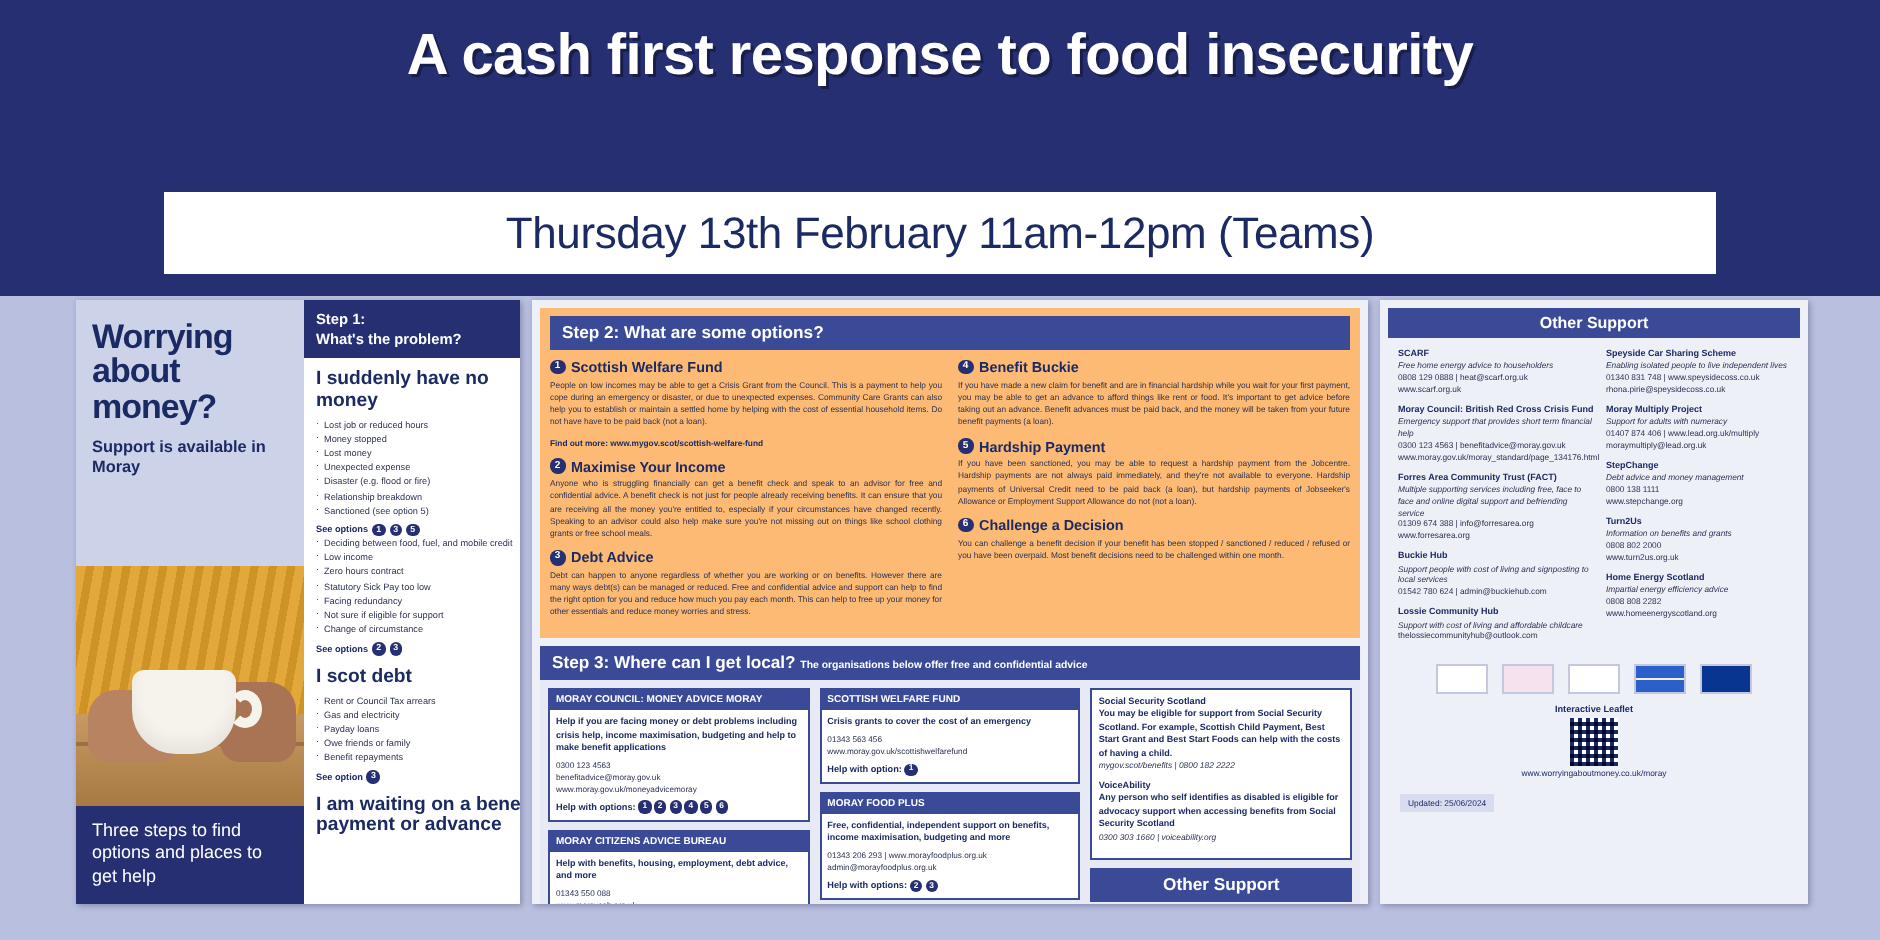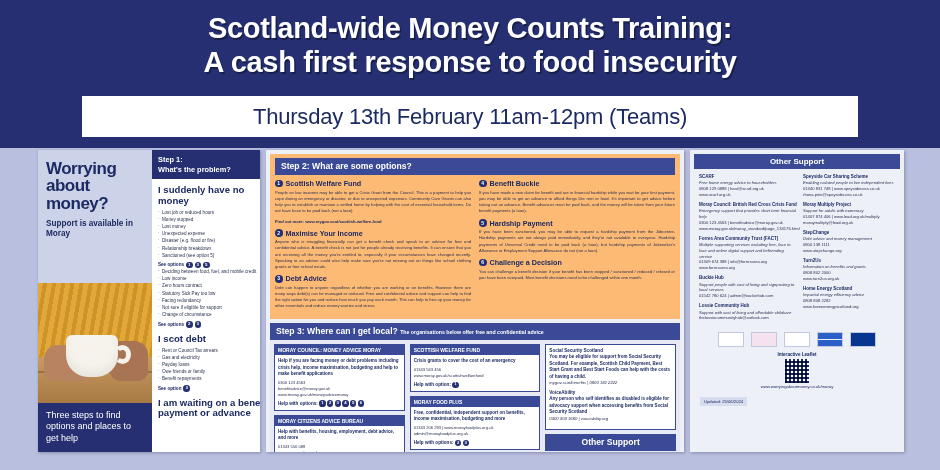--- a/index.html
+++ b/index.html
@@ -143,21 +143,20 @@
     background-blend-mode:multiply; }
   #qr-url { color:#1c2a63; font-size:4.2px; }
   #updated { margin:8px 0 0 6px; background:#d7dcee; color:#1c2a63; font-size:4.2px; padding:2px 4px; display:inline-block; }
 </style>
 </head>
 <body>
 
 <div id="banner-shade"></div>
 <div id="banner">
   <div id="banner-title">
-    <div>Scotland-wide Money Counts Training:</div>
     <div>A cash first response to food insecurity</div>
   </div>
   <div id="banner-date-box">
     <span id="banner-date">Thursday 13th February 11am-12pm (Teams)</span>
   </div>
 </div>
 
 <div class="sheet" id="sheet-left">
   <div id="cover-col">
     <div id="cover-head">

